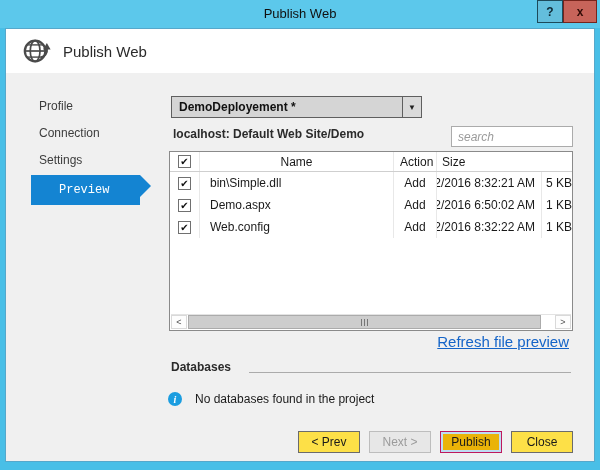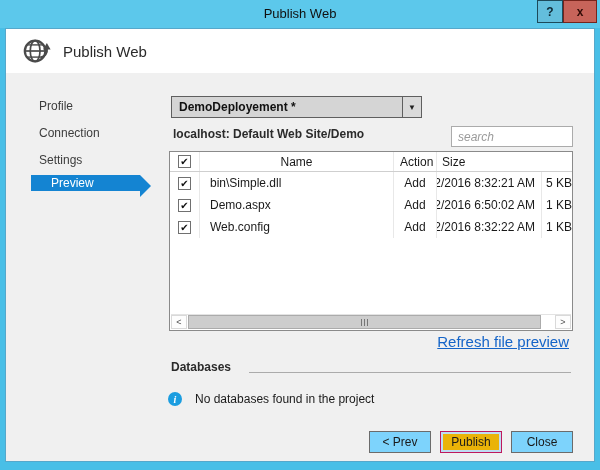--- a/index.html
+++ b/index.html
@@ -19,22 +19,22 @@
   .inner { position:absolute; top:28px; left:5px; right:5px; bottom:8px; background:#F0F0F0;
            border:1px solid #56A8CB; }
 
   .header { position:absolute; top:0; left:0; right:0; height:44px; background:#FFFFFF;
             display:flex; align-items:center; padding-left:16px; gap:11px; }
   .header-title { font-size:15px; color:#2B2B2B; }
 
   
   .side-item { position:absolute; left:33px; font-size:12px; color:#3C3C3C; cursor:pointer; }
   .si-0 { top:70px; } .si-1 { top:97px; } .si-2 { top:124px; }
-  .side-active { position:absolute; left:25px; top:146px; width:109px; height:16px; background:#1484D2;
-                 color:#FFFFFF; display:flex; align-items:center; padding-left:20px; font-size:12px; cursor:pointer; }
+  .side-active { position:absolute; left:25px; top:146px; width:109px; height:30px; background:#1484D2;
+                 color:#FFFFFF; display:flex; align-items:center; padding-left:28px; font-size:12px; cursor:pointer;font-family:Liberation Mono, monospace; }
   .side-active::after { content:""; position:absolute; right:-11px; top:0;
                  border-top:11px solid transparent; border-bottom:11px solid transparent; border-left:11px solid #1484D2; }
 
   
   .dropdown { position:absolute; left:165px; top:67px; width:251px; height:22px; background:#D5D5D5;
               border:1px solid #5F5F5F; display:flex; align-items:stretch; cursor:pointer; }
   .dd-value { flex:1; display:flex; align-items:center; padding-left:7px; font-weight:bold; font-size:12px; color:#111; }
   .dd-btn { width:19px; border-left:1px solid #5F5F5F; background:#DADADA; display:flex;
             align-items:center; justify-content:center; font-size:8px; color:#222; }
 
@@ -80,21 +80,21 @@
   .db-line { position:absolute; left:243px; top:343px; width:322px; height:1px; background:#ABABAB; }
   .db-row { position:absolute; left:162px; top:363px; display:flex; align-items:center; gap:13px;
             font-size:12px; color:#1A1A1A; }
   .info-icon { width:14px; height:14px; border-radius:50%; background:#1B9DE0; color:#FFFFFF; font-size:10px;
                font-weight:bold; font-style:italic; display:flex; align-items:center; justify-content:center;
                font-family:"Liberation Serif",serif; }
 
   
   .footer { position:absolute; right:21px; top:402px; display:flex; gap:9px; }
   .btn { width:62px; height:22px; display:flex; align-items:center; justify-content:center; font-size:12px;
-         background:#7dd3fc; border:1px solid #6B6B6B; color:#1A1A1A; cursor:pointer;
+         background:#fde047; border:1px solid #6B6B6B; color:#1A1A1A; cursor:pointer;
          font-family:"Liberation Sans",sans-serif; }
   .btn.disabled { background:#E7E7E7; border-color:#BDBDBD; color:#9B9B9B; cursor:default; }
   .btn.default { background:#eab308; border:1px solid #be185d; box-shadow: inset 0 0 0 2px #BFDCF3; }
 </style>
 </head>
 <body>
 
 <div class="window">
 
   <div class="titlebar">
@@ -209,18 +209,19 @@
     <div class="db-line"></div>
     <div class="db-row">
       <span class="info-icon">
           <span>i</span>
         </span>
       <span>No databases found in the project</span>
     </div>
 
     <div class="footer">
       <div class="btn">&lt; Prev</div>
+      <div class="btn disabled">Next &gt;</div>
       <div class="btn default">Publish</div>
       <div class="btn">Close</div>
     </div>
 
   </div>
 </div>
 
 </body></html>

